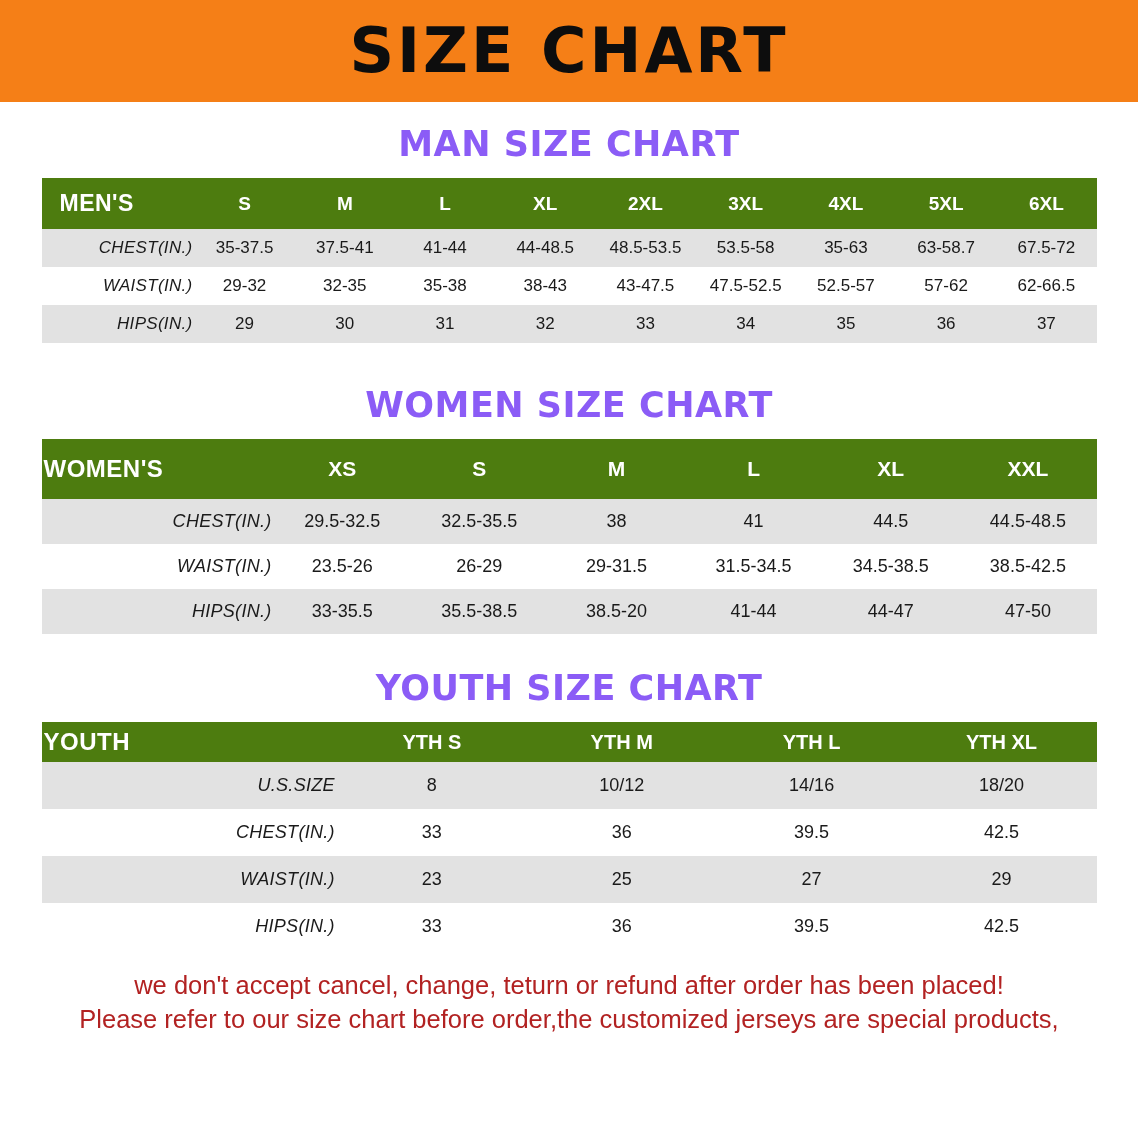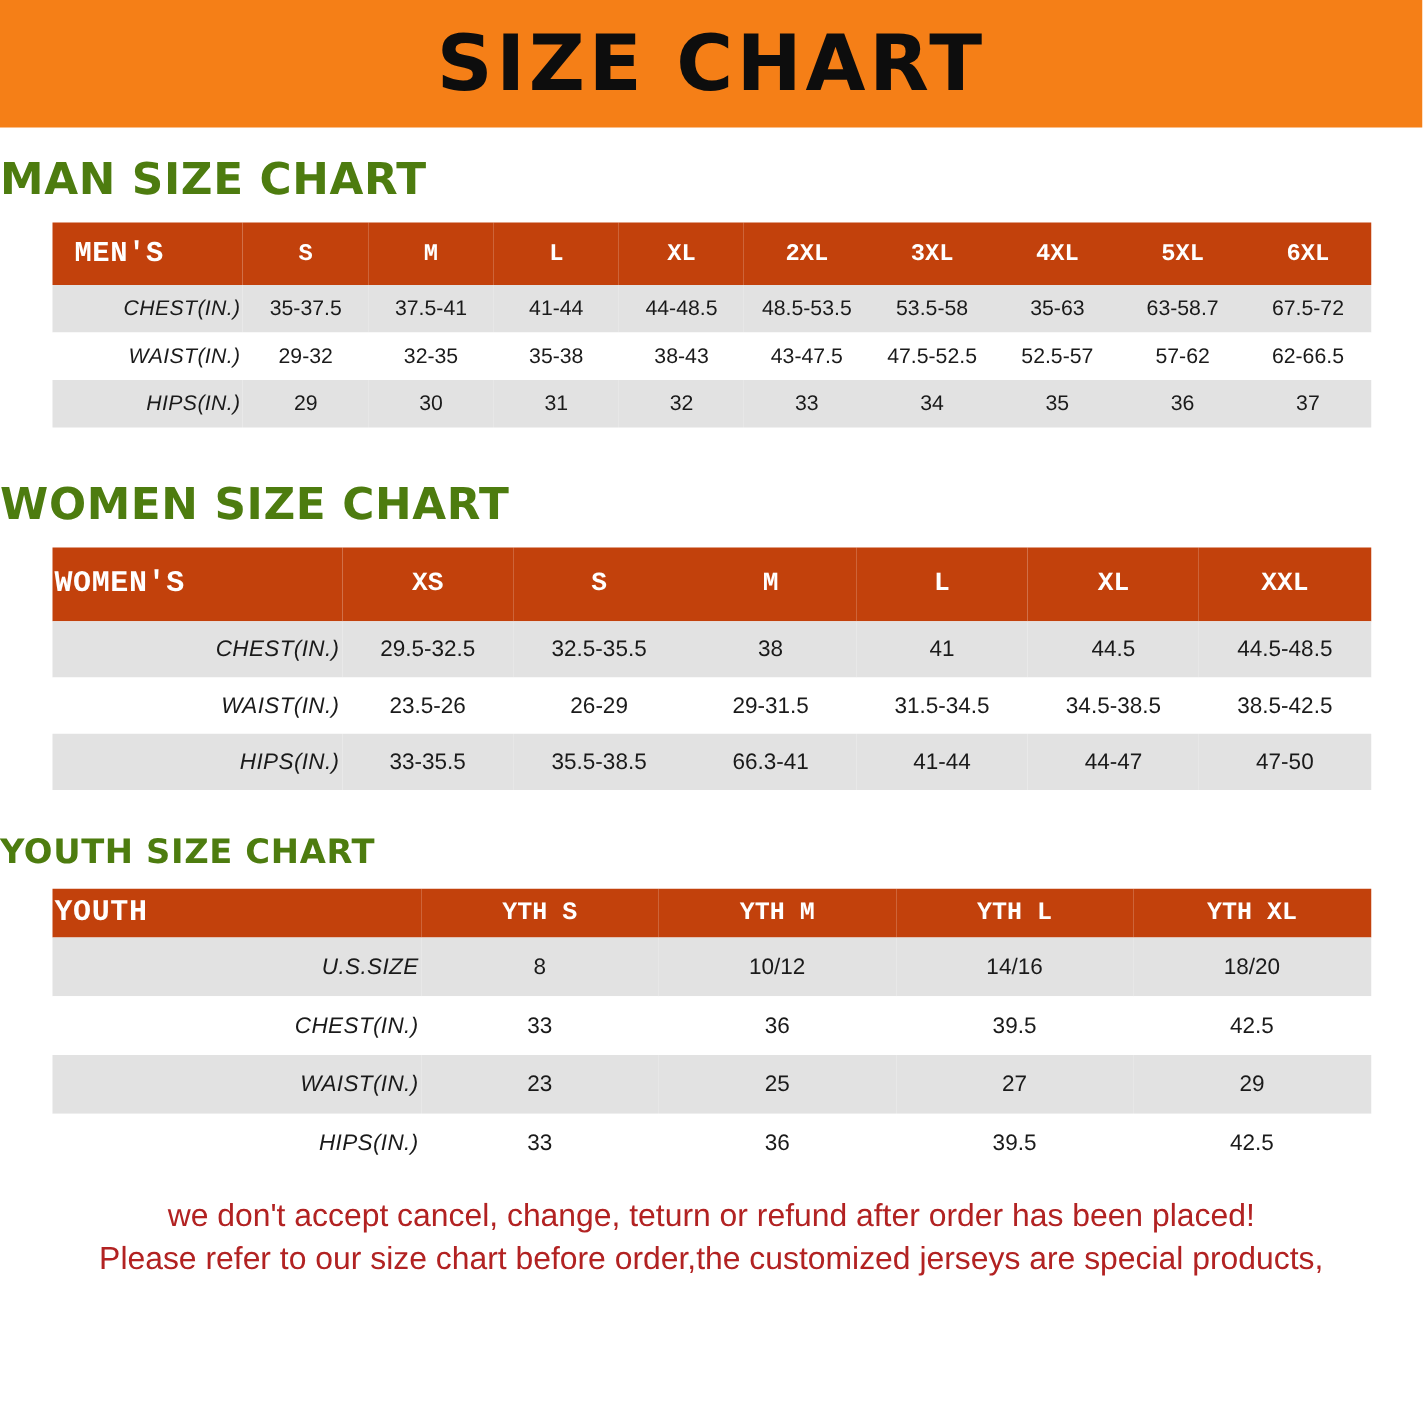--- a/index.html
+++ b/index.html
@@ -31,43 +31,44 @@
   .banner-title {
     font-family: "DejaVu Sans", sans-serif;
     font-weight: bold;
     font-size: 62px;
     letter-spacing: 3px;
     color: #0d0d0d;
     line-height: 1;
   }
   
   .section-title {
+    text-align: center;
     font-family: "DejaVu Sans", sans-serif;
     font-weight: bold;
-    color: #4d7c0f;
+    color: #8b5cf6;
     letter-spacing: 0.5px;
   }
   .t-man   { font-size: 35px; margin-top: 22px; }
   .t-women { font-size: 35px; margin-top: 42px; }
-  .t-youth { font-size: 27px; margin-top: 34px; }
+  .t-youth { font-size: 35px; margin-top: 34px; }
 
   
   .tbl-wrap {
     margin: 14px auto 0 auto;
     width: 1055px;
   }
   table {
     border-collapse: collapse;
     width: 100%;
     table-layout: fixed;
   }
   thead th {
-    background: #c2410c;
+    background: #4d7c0f;
     color: #ffffff;
-    font-family: Liberation Mono, monospace;
+    font-family: Liberation Sans, sans-serif;
     font-weight: bold;
     font-size: 19px;
     padding: 12px 2px;
     text-align: center;
   }
   thead th.first {
     text-align: left;
     padding-left: 18px;
     font-size: 23px;
     letter-spacing: 0.5px;
@@ -226,21 +227,21 @@
           <td>26-29</td>
           <td>29-31.5</td>
           <td>31.5-34.5</td>
           <td>34.5-38.5</td>
           <td>38.5-42.5</td>
         </tr>
         <tr class="shade">
           <td class="first">HIPS(IN.)</td>
           <td>33-35.5</td>
           <td>35.5-38.5</td>
-          <td>66.3-41</td>
+          <td>38.5-20</td>
           <td>41-44</td>
           <td>44-47</td>
           <td>47-50</td>
         </tr>
       </tbody>
     </table>
   </div>
 
   <div class="section-title t-youth">YOUTH SIZE CHART</div>
   <div class="tbl-wrap">

